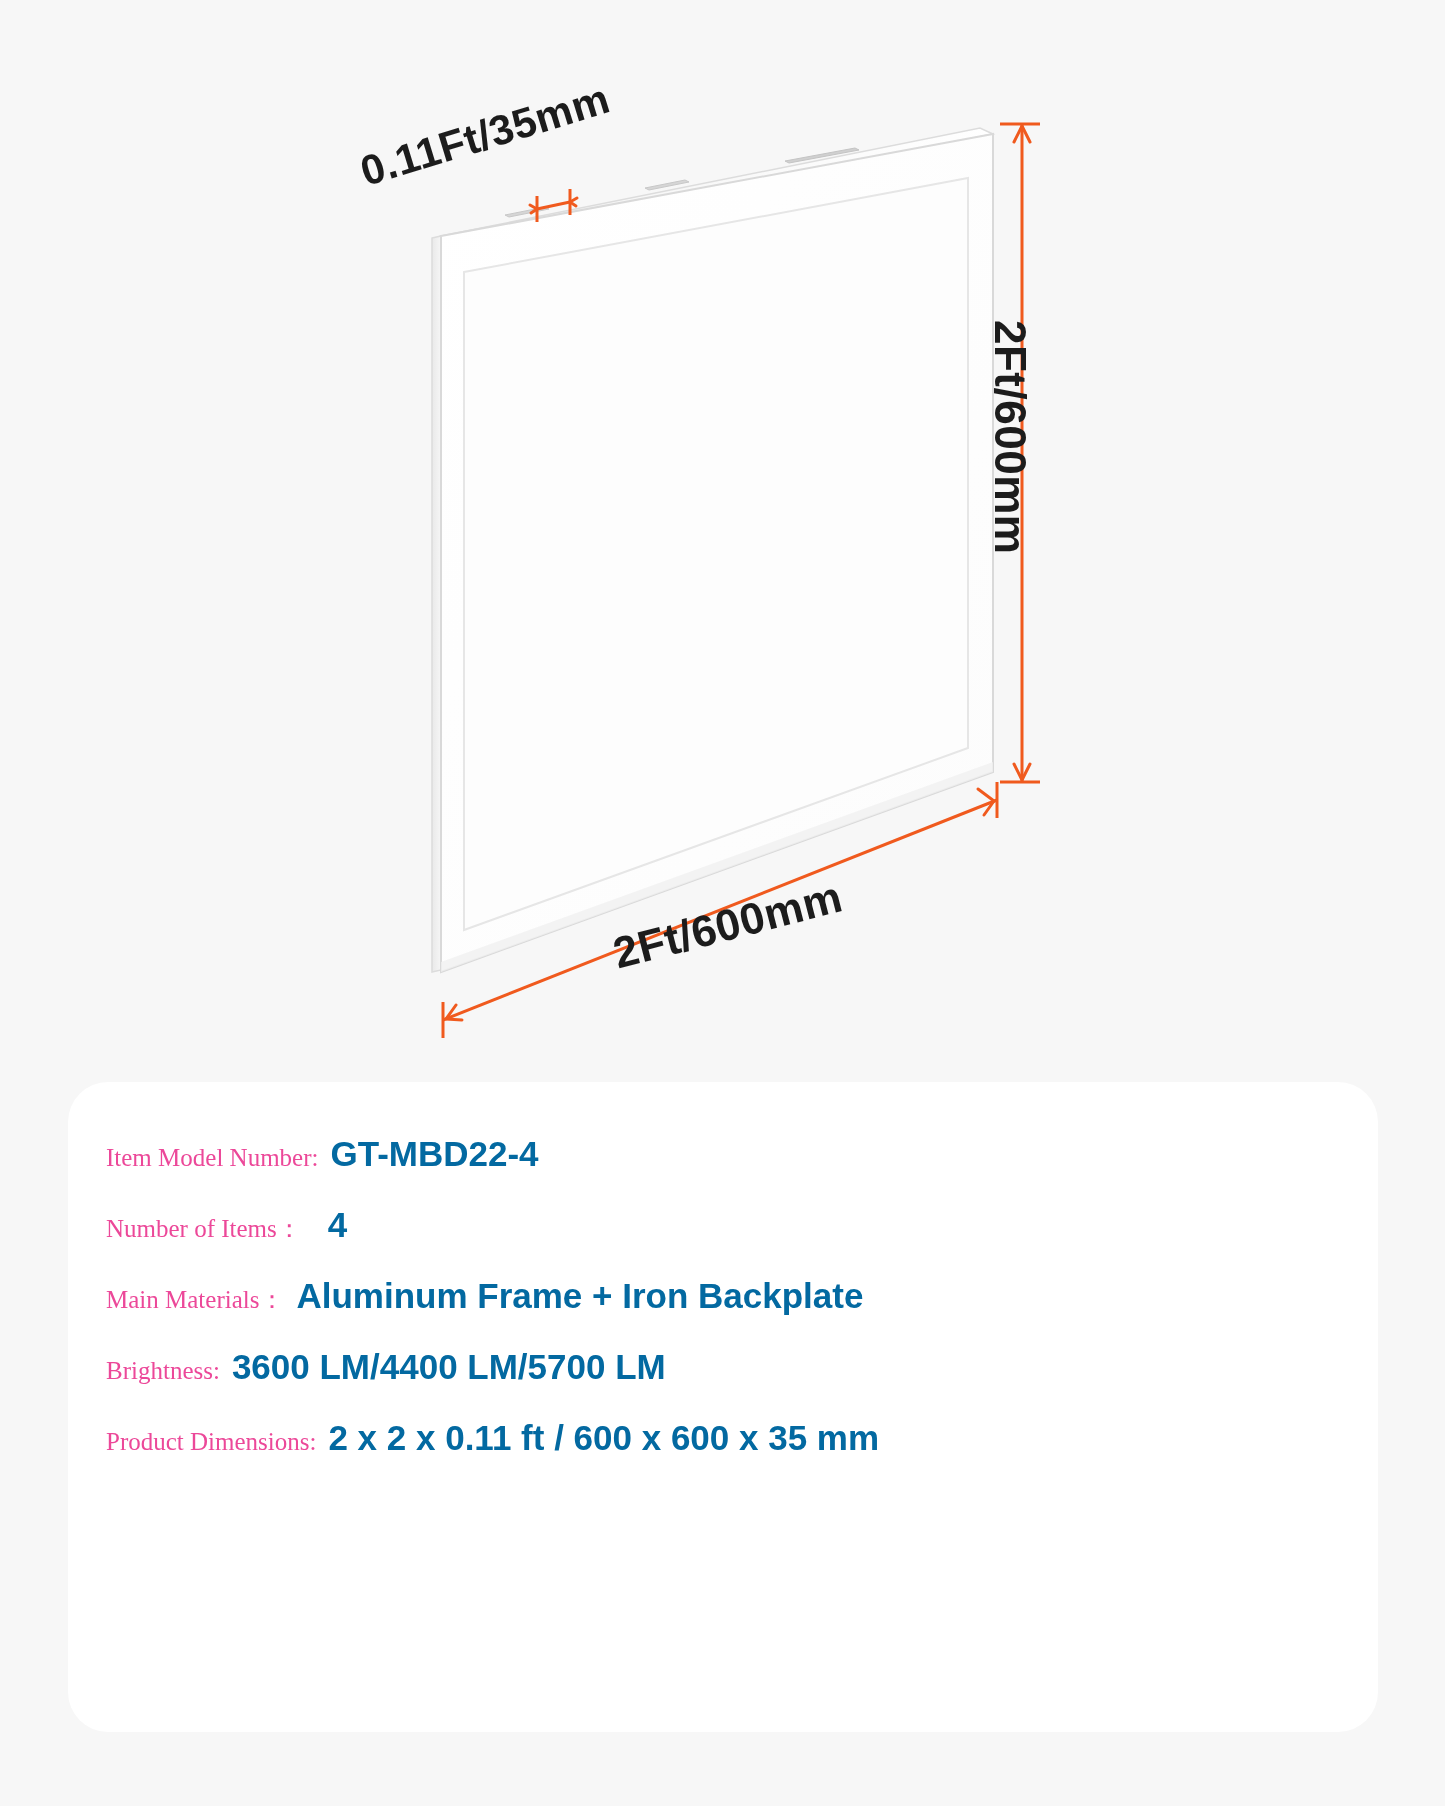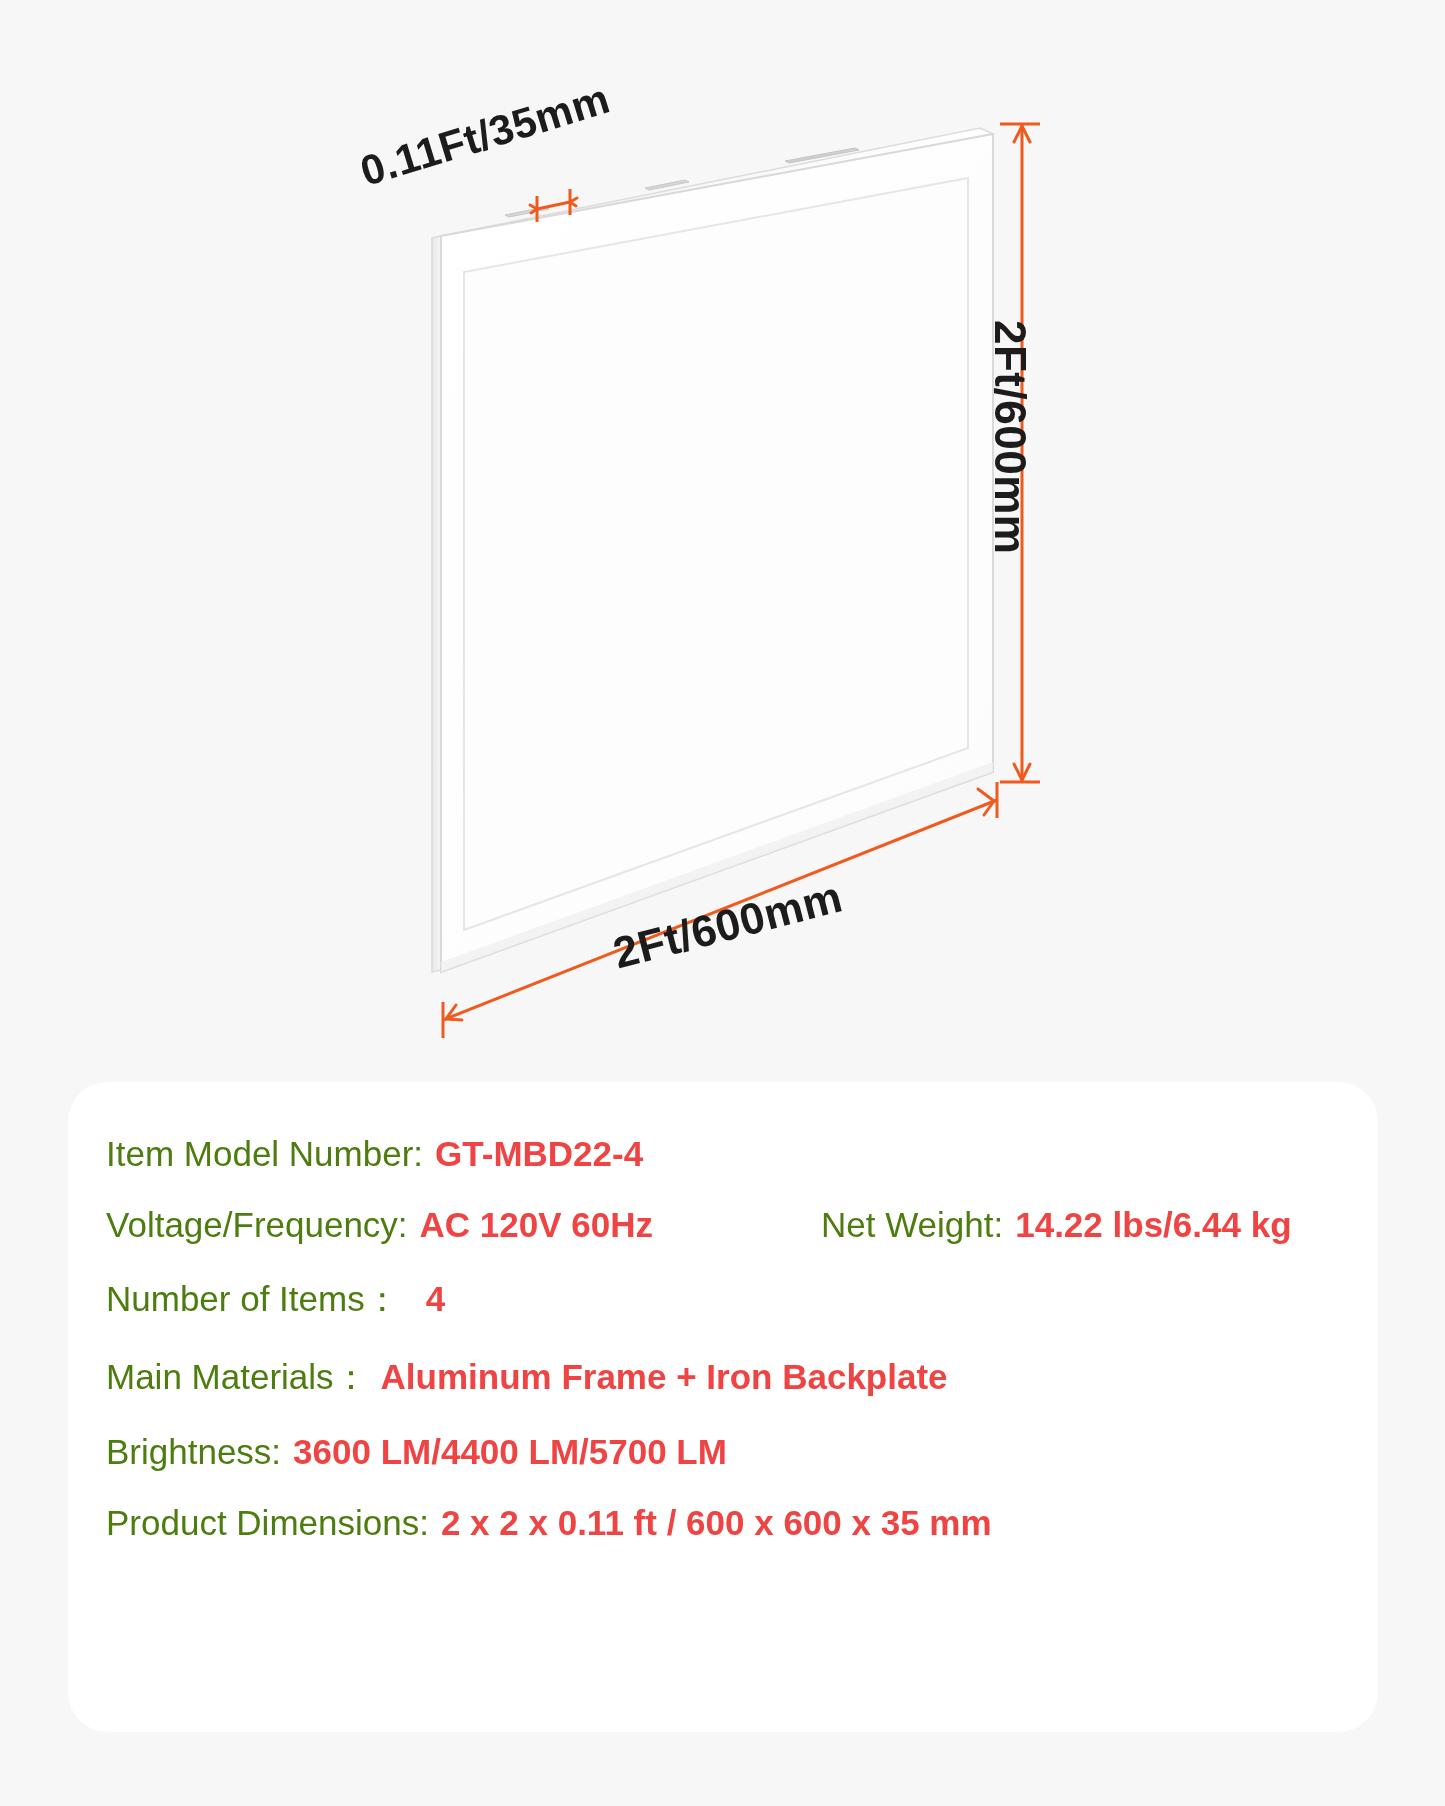--- a/index.html
+++ b/index.html
@@ -78,27 +78,28 @@
 
   .spec-col {
     display: flex;
     align-items: baseline;
     white-space: nowrap;
   }
   .spec-col.col-left  { width: 715px; }
   .spec-col.col-right { flex: 1; }
 
   .spec-label {
-    font-size: 35px;
-    color: #4d7c0f;
+    font-size: 25px;
+    color: #ec4899;
     font-weight: 400;
+    font-family: Liberation Serif, serif;
   }
   .spec-value {
     font-size: 35px;
-    color: #ef4444;
+    color: #0369a1;
     font-weight: 700;
     margin-left: 12px;
   }
   .spec-value.plain-gap { margin-left: 26px; }
 </style>
 </head>
 <body>
 
 <div id="illustration">
 
@@ -166,30 +167,20 @@
 
 <div id="spec-card">
 
   <div class="spec-row">
     <div class="spec-col col-left">
       <span class="spec-label">Item Model Number:</span>
       <span class="spec-value">GT-MBD22-4</span>
     </div>
   </div>
 
-  <div class="spec-row">
-    <div class="spec-col col-left">
-      <span class="spec-label">Voltage/Frequency:</span>
-      <span class="spec-value">AC 120V 60Hz</span>
-    </div>
-    <div class="spec-col col-right">
-      <span class="spec-label">Net Weight:</span>
-      <span class="spec-value">14.22 lbs/6.44 kg</span>
-    </div>
-  </div>
 
   <div class="spec-row">
     <div class="spec-col col-right">
       <span class="spec-label">Number of Items：</span>
       <span class="spec-value plain-gap">4</span>
     </div>
   </div>
 
   <div class="spec-row">
     <div class="spec-col col-left">

